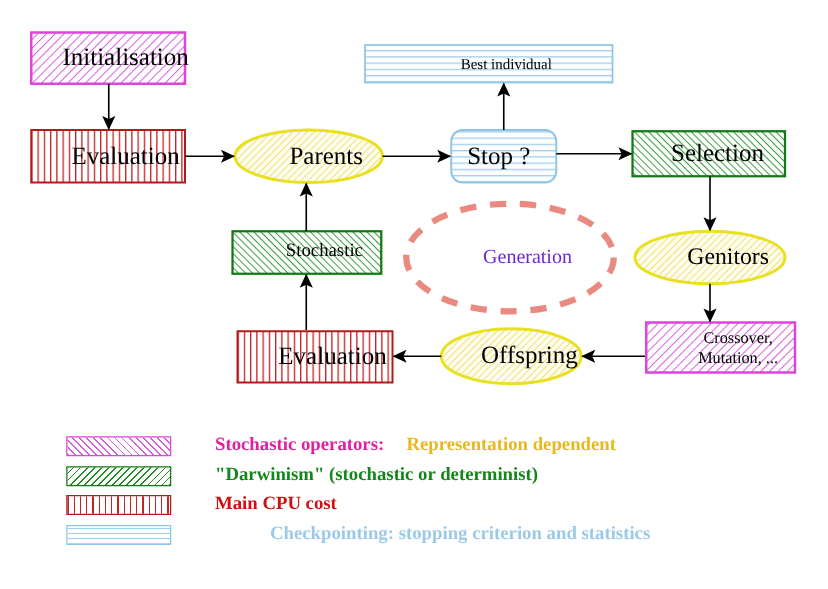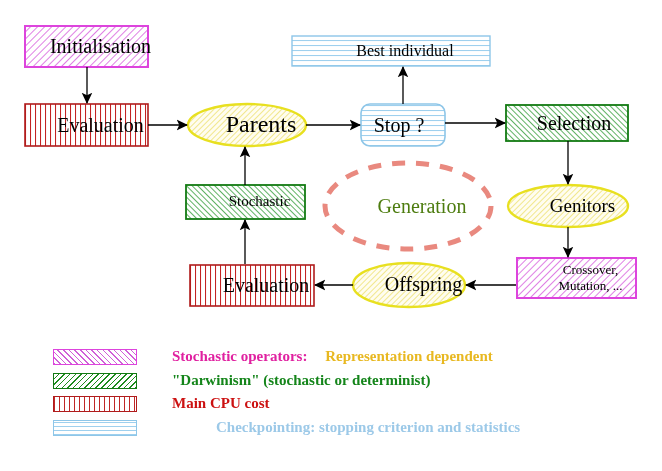--- a/index.html
+++ b/index.html
@@ -38,26 +38,26 @@
     color: #000000;
     line-height: 1.05;
     white-space: pre-line;
     pointer-events: none;
     user-select: none;
     margin-left: 14px;
   }
 
   .lbl-initialisation { left: 25px;  top: 26px;  width: 123px; height: 41px;  font-size: 20px; }
   .lbl-evaluation-top { left: 25px;  top: 104px; width: 123px; height: 42px;  font-size: 20px; }
-  .lbl-parents        { left: 188px; top: 104px; width: 118px; height: 42px;  font-size: 24px; }
-  .lbl-best           { left: 292px; top: 36px;  width: 198px; height: 30px;  font-size: 16px; }
+  .lbl-parents        { left: 188px; top: 104px; width: 118px; height: 42px;  font-size: 20px; }
+  .lbl-best           { left: 292px; top: 36px;  width: 198px; height: 30px;  font-size: 12px; }
   .lbl-stop           { left: 345px; top: 105px; width: 80px;  height: 40px;  font-size: 20px; }
   .lbl-selection      { left: 490px; top: 105px; width: 140px; height: 36px;  font-size: 20px; }
   .lbl-replacement    { left: 186px; top: 185px; width: 119px; height: 34px;  font-size: 15px; }
-  .lbl-generation     { left: 325px; top: 163px; width: 166px; height: 86px;  font-size: 20px; color: #4d7c0f; }
+  .lbl-generation     { left: 325px; top: 163px; width: 166px; height: 86px;  font-size: 16px; color: #6d28d9; }
   .lbl-genitors       { left: 508px; top: 185px; width: 121px; height: 41px;  font-size: 19px; }
   .lbl-evaluation-bot { left: 190px; top: 265px; width: 124px; height: 41px;  font-size: 20px; }
   .lbl-offspring      { left: 353px; top: 263px; width: 113px; height: 43px;  font-size: 20px; }
   .lbl-crossover      { left: 517px; top: 258px; width: 119px; height: 40px;  font-size: 13px; line-height: 1.25; }
 
   
   #legend {
     position: absolute;
     left: 0;
     top: 334px;

